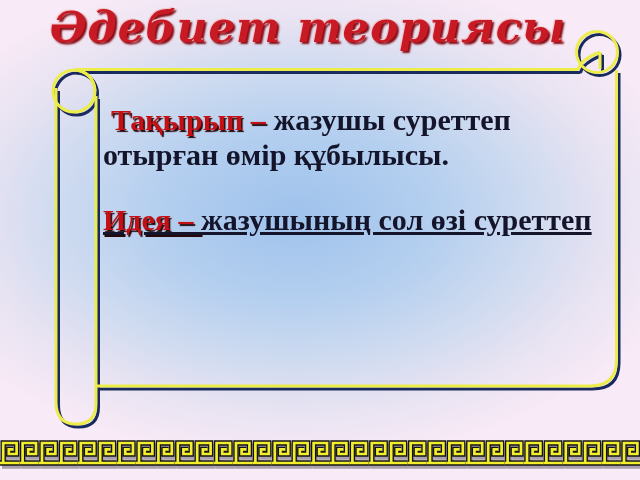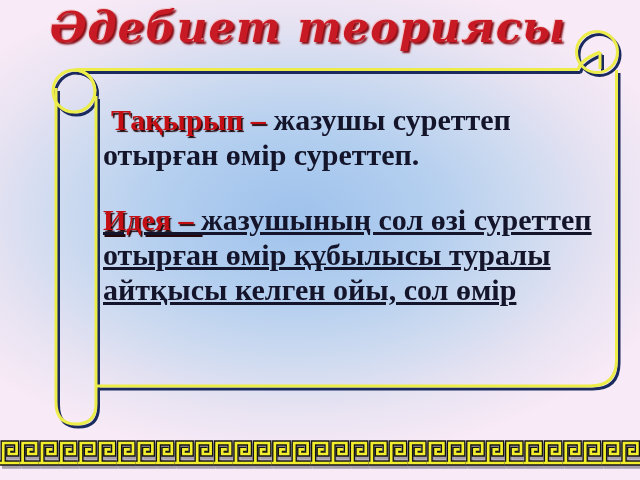--- a/index.html
+++ b/index.html
@@ -78,22 +78,22 @@
       <circle cx="597" cy="52" r="20.5"></circle>
       <path d="M 578 70 Q 580 60 600 52 M 600 52 V 69"></path>
       <path d="M 616.5 70 V 360 Q 616.5 386 590 386 H 97"></path>
       <path d="M 56 88 V 402 Q 56 424 76 424 Q 96 424 96 404 V 96"></path>
       <circle cx="74" cy="91" r="21"></circle>
       <path d="M 95 91 Q 93 71 74 70"></path>
     </g>
   </svg>
 
   <div class="content">
-    <p class="p1"><span class="lead">Тақырып – </span><span>жазушы суреттеп</span><br><span>отырған өмір суреттеп.</span></p>
-    <p class="p2"><span class="lead">Идея – </span><span>жазушының сол өзі суреттеп</span><br><span>отырған өмір құбылысы туралы</span><br><span>айтқысы келген ойы, сол өмір</span><br></p>
+    <p class="p1"><span class="lead">Тақырып – </span><span>жазушы суреттеп</span><br><span>отырған өмір құбылысы.</span></p>
+    <p class="p2"><span class="lead">Идея – </span><span>жазушының сол өзі суреттеп</span><br><br><br></p>
   </div>
 
   <svg class="meander" width="640" height="30" viewBox="0 0 640 30" aria-hidden="true">
     <g id="meander-unit">
       <path class="mo" d="M0 23 H19.4 M3.2 23 V3 H16.6 V14 H8.8 V9.4 H13.4"></path>
       <path class="my" d="M0 23 H19.4 M3.2 23 V3 H16.6 V14 H8.8 V9.4 H13.4"></path>
     </g>
   <g transform="translate(19.4,0)">
       <path class="mo" d="M0 23 H19.4 M3.2 23 V3 H16.6 V14 H8.8 V9.4 H13.4"></path>
       <path class="my" d="M0 23 H19.4 M3.2 23 V3 H16.6 V14 H8.8 V9.4 H13.4"></path>

